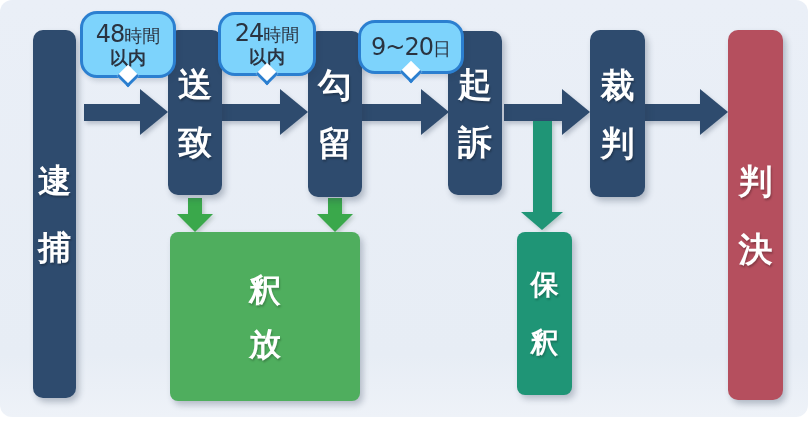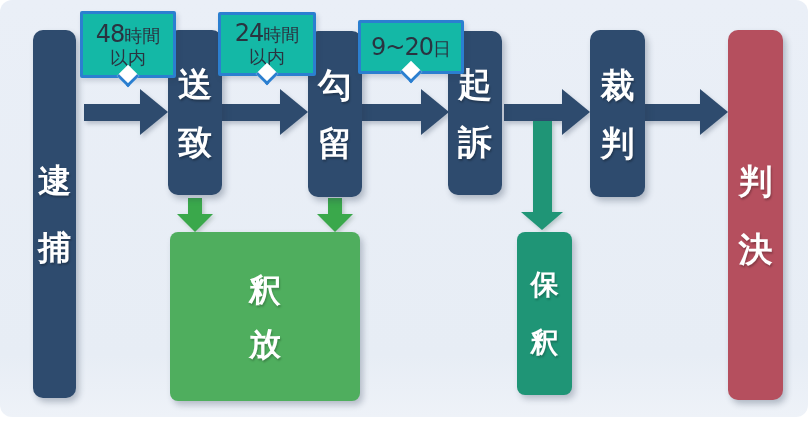--- a/index.html
+++ b/index.html
@@ -68,38 +68,38 @@
   .sd2{left:317px;}
 
   
   .tdown{position:absolute;left:521px;top:121px;width:43px;height:109px;z-index:1;filter:drop-shadow(2px 2px 2px rgba(30,80,65,0.25));}
   .tdown .shaft{position:absolute;left:12px;top:0;width:19px;height:91px;background:#1f9576;}
   .tdown .head{position:absolute;left:0;top:91px;width:0;height:0;
     border-left:21px solid transparent;border-right:21px solid transparent;border-top:18px solid #1f9576;}
 
   
   .callout{
-    position:absolute;background:#14b8a6;border:3px solid #2b7fd0;border-radius:2px;
+    position:absolute;background:#7dd3fc;border:3px solid #2b7fd0;border-radius:17px;
     z-index:5;color:#2a3340;text-align:center;
     display:flex;flex-direction:column;align-items:center;justify-content:center;
     box-shadow:2px 3px 5px rgba(40,55,80,0.18);
     line-height:1.12;
   }
   .callout::after{
     content:"";position:absolute;bottom:-9px;left:calc(50% - 8px);
     width:13px;height:13px;background:#ffffff;
     border-right:3px solid #2b7fd0;border-bottom:3px solid #2b7fd0;
     transform:rotate(45deg);
   }
   .co1{left:80px; top:11px;width:90px; height:61px;}
   .co2{left:218px;top:12px;width:92px; height:58px;}
   .co3{left:358px;top:20px;width:100px;height:48px;}
   .callout .num{font-size:24px;font-weight:500;letter-spacing:-1px;}
   .callout .unit{font-size:18px;font-weight:500;}
-  .callout .line2{font-size:18px;font-weight:400;}
+  .callout .line2{font-size:18px;font-weight:700;}
 </style>
 </head>
 <body>
 
 <div class="canvas">
   <div class="panel"></div>
 
   <div class="harrow ha1">
       <div class="shaft"></div>
       <div class="head"></div>

